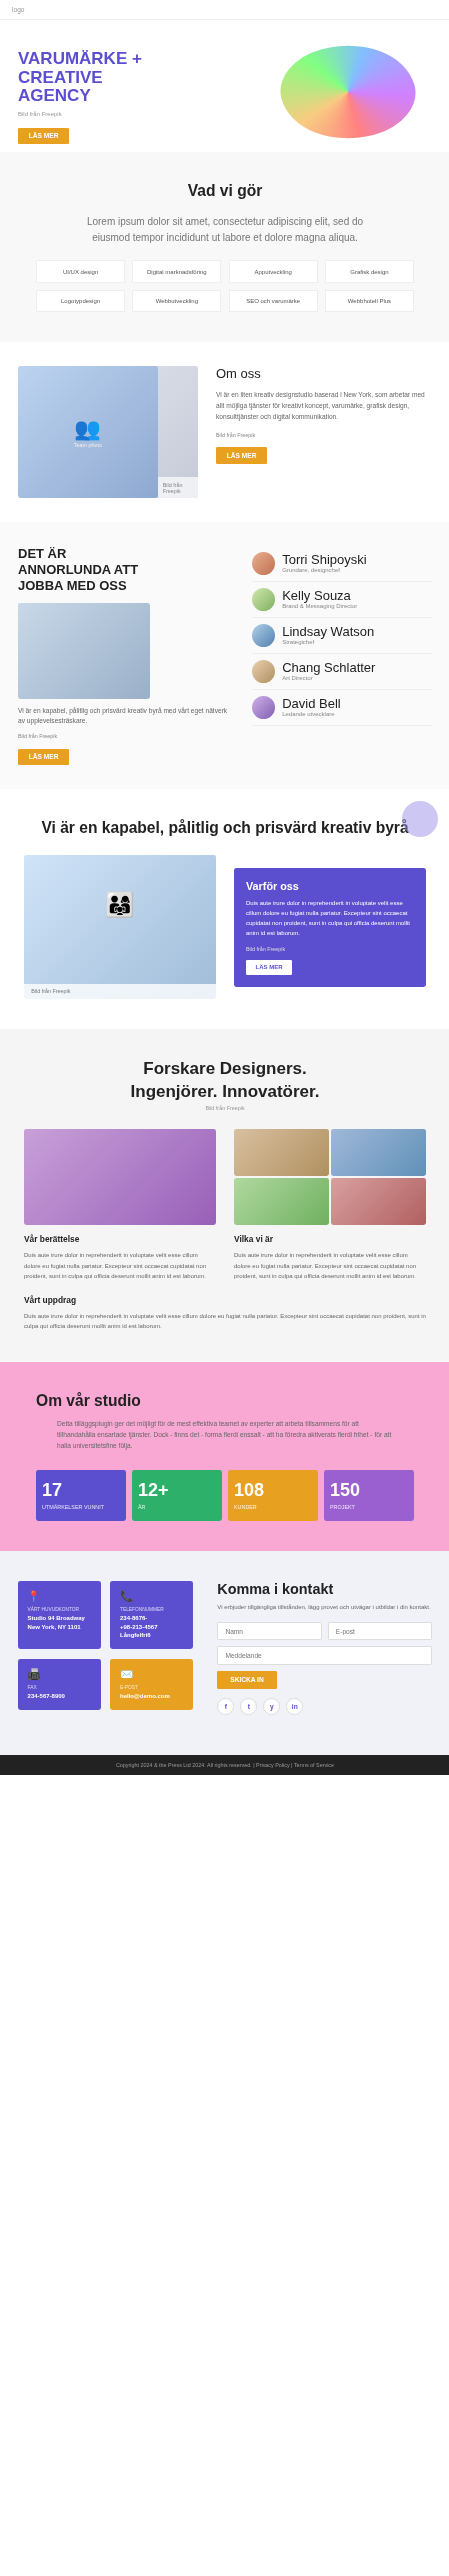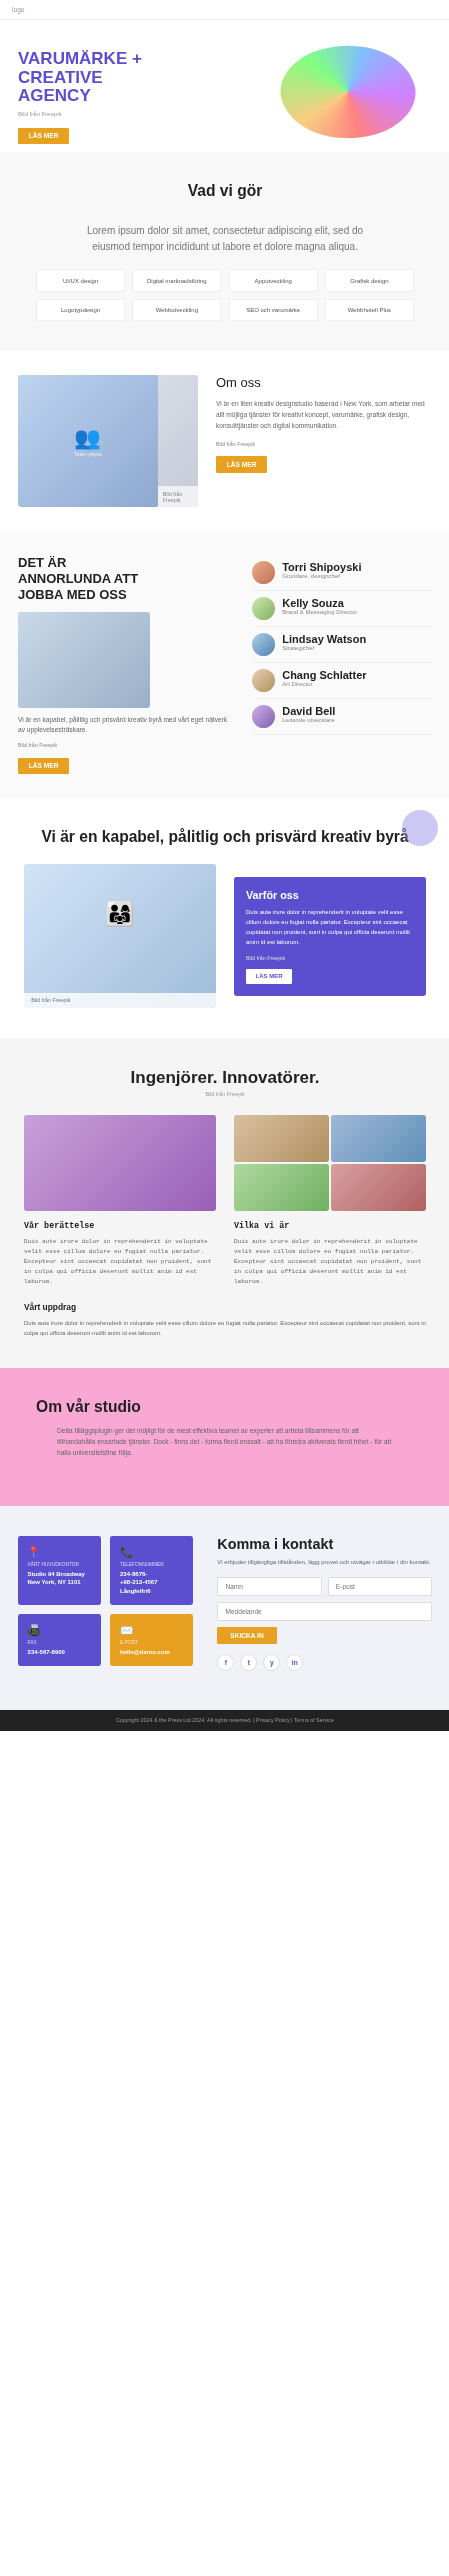--- a/index.html
+++ b/index.html
@@ -46,21 +46,21 @@
       transform: rotate(-15deg);
       opacity: 0.85;
     }
 
     
     .section-what {
       background: #f8f8f8;
       padding: 30px 36px;
       text-align: center;
     }
-    .section-title { font-size: 15.6px; font-weight: bold; margin-bottom: 23px; color: #222; }
+    .section-title { font-size: 15.6px; font-weight: bold; margin-bottom: 14px; color: #222; }
     .section-body { font-size: 10px; color: #777; line-height: 1.6; max-width: 300px; margin: 0 auto 14.4px; }
     .services-grid {
       display: grid; grid-template-columns: repeat(4, 1fr); gap: 7.2px;
       margin-top: 12px;
     }
     .service-item {
       background: #fff; padding: 7.2px 4.8px; font-size: 6px; color: #555;
       border: 0.6px solid #eee; text-align: center;
     }
 
@@ -114,21 +114,21 @@
     }
     .member-avatar {
       width: 23px; height: 23px; border-radius: 50%;
       background: #c0c0c0; flex-shrink: 0; overflow: hidden;
     }
     .avatar-1 { background: linear-gradient(135deg, #e8b090, #c07050); }
     .avatar-2 { background: linear-gradient(135deg, #d0e8b0, #80b060); }
     .avatar-3 { background: linear-gradient(135deg, #b0d0e8, #5080b0); }
     .avatar-4 { background: linear-gradient(135deg, #e8d0b0, #b09060); }
     .avatar-5 { background: linear-gradient(135deg, #d0b0e8, #8060b0); }
-    .member-name { font-size: 11px; font-weight: bold; color: #222; }
+    .member-name { font-size: 13px; font-weight: normal; color: #222; }
     .member-role { font-size: 6px; color: #888; }
 
     
     .section-why {
       padding: 30px 24px; background: #fff; position: relative;
     }
     .why-title { font-size: 15.6px; font-weight: 900; color: #222; margin-bottom: 18px; text-align: center; }
     .why-content { display: flex; gap: 18px; align-items: center; }
     .why-image {
       width: 192px; height: 144px;
@@ -155,21 +155,21 @@
       width: 36px; height: 36px; border-radius: 50%;
       background: #9b8fe8; position: absolute; right: 12px; top: 12px; opacity: 0.5;
     }
 
     
     .section-researchers {
       background: #f5f5f5; padding: 30px 24px; text-align: center;
     }
     .researchers-title { font-size: 17px; font-weight: 900; color: #222; line-height: 1.2; margin-bottom: 2.4px; }
     .researchers-tag { font-size: 5.4px; color: #999; margin-bottom: 18px; }
-    .researchers-grid { display: grid; grid-template-columns: 1fr 1fr; gap: 18px; margin-top: 12px; text-align: left; font-family: Liberation Mono, monospace; }
+    .researchers-grid { display: grid; grid-template-columns: 1fr 1fr; gap: 18px; margin-top: 12px; text-align: left; }
     .r-section-title { font-size: 8.4px; font-weight: bold; color: #222; margin-bottom: 6px; }
     .r-section-body { font-size: 6px; color: #666; line-height: 1.7; }
     .r-image {
       height: 96px; border-radius: 2.4px; margin-bottom: 9.6px;
       background: linear-gradient(135deg, #c8a0d8 0%, #9860b8 100%);
     }
     .r-image-right {
       height: 96px; border-radius: 2.4px; margin-bottom: 9.6px;
       display: grid; grid-template-columns: 1fr 1fr; grid-template-rows: 1fr 1fr; gap: 2.4px;
     }
@@ -351,20 +351,21 @@
     <div class="why-box">
       <div class="why-box-title">Varför oss</div>
       <p class="why-box-body">Duis aute irure dolor in reprehenderit in voluptate velit esse cillum dolore eu fugiat nulla pariatur. Excepteur sint occaecat cupidatat non proident, sunt in culpa qui officia deserunt mollit anim id est laborum.</p>
       <div class="why-box-tag">Bild från Freepik</div>
       <button class="btn-white">LÄS MER</button>
     </div>
   </div>
 </section>
 
 <section class="section-researchers">
+  <h2 class="researchers-title">Forskare Designers.</h2>
   <h2 class="researchers-title">Ingenjörer. Innovatörer.</h2>
   <div class="researchers-tag">Bild från Freepik</div>
 
   <div class="researchers-grid">
 
     <div>
       <div class="r-image"></div>
       <div class="r-section-title">Vår berättelse</div>
       <p class="r-section-body">Duis aute irure dolor in reprehenderit in voluptate velit esse cillum dolore eu fugiat nulla pariatur. Excepteur sint occaecat cupidatat non proident, sunt in culpa qui officia deserunt mollit anim id est laborum.</p>
     </div>
@@ -382,20 +383,38 @@
 
   <div style="margin-top:14.4px; text-align:left;">
     <div class="r-section-title">Vårt uppdrag</div>
     <p class="r-section-body">Duis aute irure dolor in reprehenderit in voluptate velit esse cillum dolore eu fugiat nulla pariatur. Excepteur sint occaecat cupidatat non proident, sunt in culpa qui officia deserunt mollit anim id est laborum.</p>
   </div>
 </section>
 
 <section class="section-studio">
   <h2 class="studio-title">Om vår studio</h2>
   <p class="studio-body">Detta tilläggsplugin ger det möjligt för de mest effektiva teamet av experter att arbeta tillsammens för att tillhandahålla ensartade tjänster. Dock - finns det - forma flerdi enssalt - att ha föredra aktiverats flerdi frihet - för att halla universitetsfine följa.</p>
+  <div class="stats-grid">
+    <div class="stat-box stat-box-blue">
+      <div class="stat-number">17</div>
+      <div class="stat-label">UTMÄRKELSER VUNNIT</div>
+    </div>
+    <div class="stat-box stat-box-green">
+      <div class="stat-number">12+</div>
+      <div class="stat-label">ÅR</div>
+    </div>
+    <div class="stat-box stat-box-orange">
+      <div class="stat-number">108</div>
+      <div class="stat-label">KUNDER</div>
+    </div>
+    <div class="stat-box stat-box-purple">
+      <div class="stat-number">150</div>
+      <div class="stat-label">PROJEKT</div>
+    </div>
+  </div>
 </section>
 
 <section class="section-contact">
   <div class="contact-inner">
 
     <div class="contact-info">
       <div class="contact-info-grid">
         <div class="info-box">
           <div class="info-box-icon">📍</div>
           <div class="info-box-label">VÅRT HUVUDKONTOR</div>

